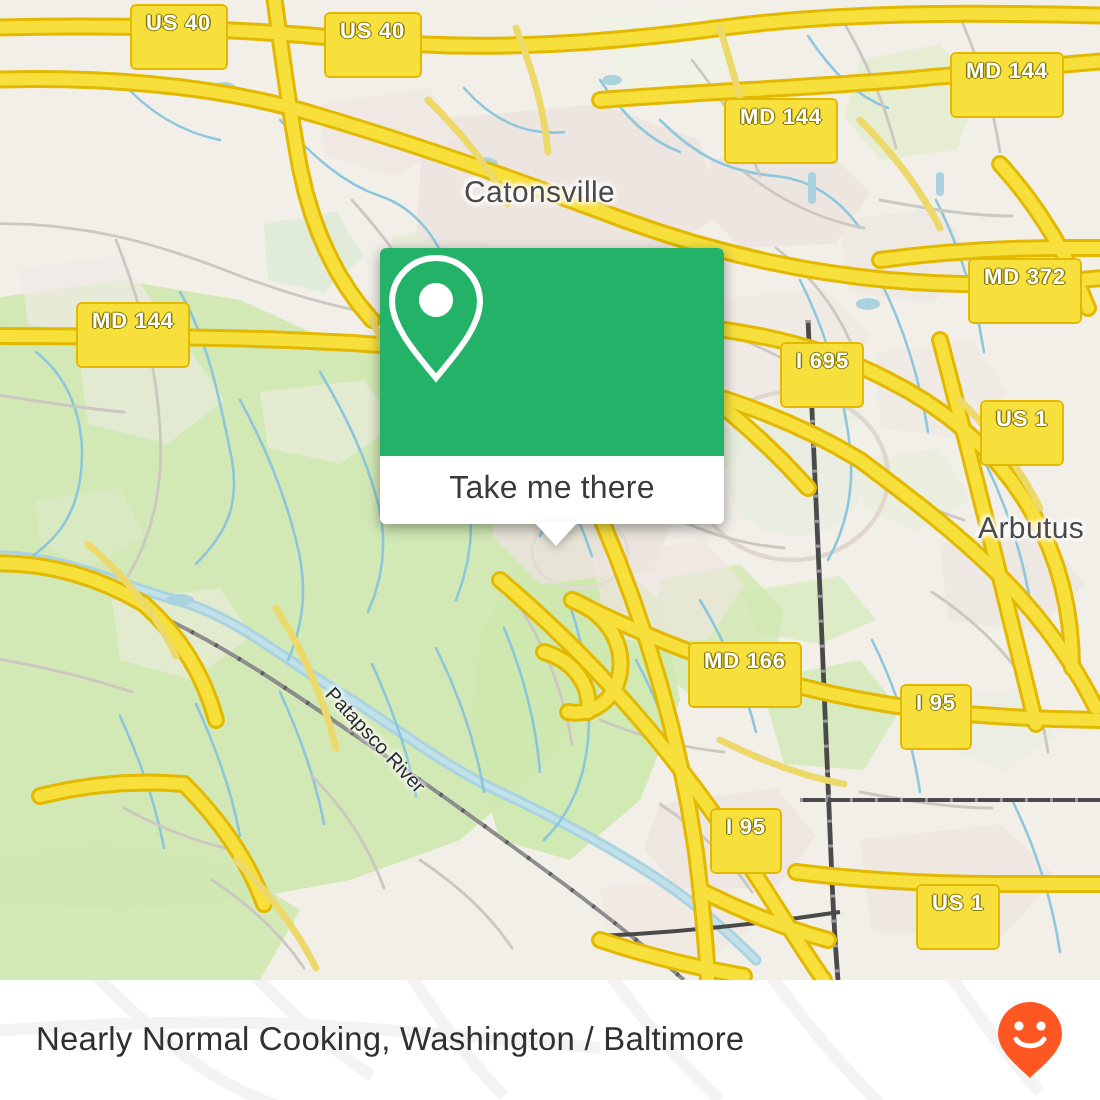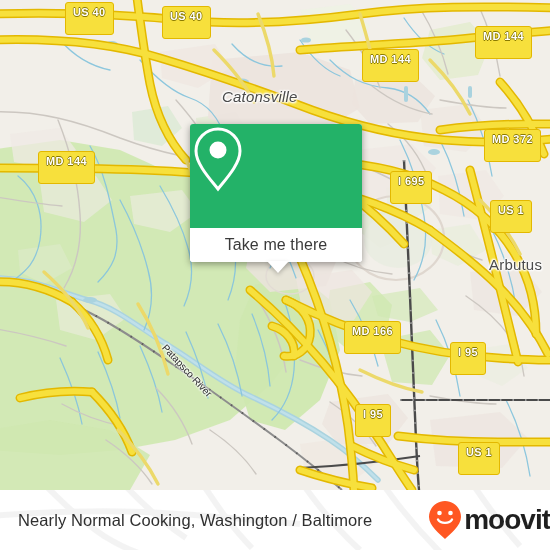--- a/index.html
+++ b/index.html
@@ -102,21 +102,21 @@
     font-size: 12.5px;
     white-space: nowrap;
   }
 
   
   .footer {
     position: absolute;
     left: 0; top: 490px; width: 550px; height: 60px;
     background: #ffffff;
     display: flex; align-items: center; justify-content: space-between;
-    padding: 0 0 0 18px;
+    padding: 0 18px 0 18px;
     overflow: hidden;
   }
   .footer-watermark {
     position: absolute; left: 0; top: 0; width: 550px; height: 60px;
     opacity: .5;
   }
   .footer-title {
     position: relative;
     color: #303030;
     font-size: 16.5px;
@@ -377,21 +377,21 @@
           <path d="M44,272 C62,288 78,306 88,328"></path>
           <path d="M138,304 C152,326 162,350 168,374"></path>
           <path d="M118,430 C134,446 148,464 158,484"></path>
           <path d="M430,60 C446,76 460,94 470,114"></path>
           <path d="M480,200 C496,216 510,234 520,254"></path>
           <path d="M360,370 C380,380 400,388 422,392"></path>
         </g>
       </g>
     </svg>
 
-    <div class="place-label" style="left:222px; top:88px;font-style:italic;">Catonsville</div>
+    <div class="place-label" style="left:232px; top:88px;">Catonsville</div>
     <div class="place-label" style="left:489px; top:256px;">Arbutus</div>
 
     <div class="river-label" style="left:168px; top:342px; transform: rotate(47deg);">Patapsco River</div>
 
     <div class="shield" style="left:65px;  top:2px;">US 40</div>
     <div class="shield" style="left:162px; top:6px;">US 40</div>
     <div class="shield" style="left:362px; top:49px;">MD 144</div>
     <div class="shield" style="left:475px; top:26px;">MD 144</div>
     <div class="shield" style="left:38px;  top:151px;">MD 144</div>
     <div class="shield" style="left:484px; top:129px;">MD 372</div>
@@ -430,16 +430,15 @@
 
     <div class="footer-title">Nearly Normal Cooking, Washington / Baltimore</div>
 
     <div class="brand">
       <svg width="34" height="40" viewBox="0 0 34 40">
         <path d="M17 1 C8.2 1 1 8.2 1 17 C1 26 12 34 17 39 C22 34 33 26 33 17 C33 8.2 25.8 1 17 1 Z" fill="#ff5722"></path>
         <circle cx="11.5" cy="13" r="2.3" fill="#ffffff"></circle>
         <circle cx="22.5" cy="13" r="2.3" fill="#ffffff"></circle>
         <path d="M10 19.5 C12.5 24 21.5 24 24 19.5" fill="none" stroke="#ffffff" stroke-width="2.4" stroke-linecap="round"></path>
       </svg>
-      <span class="brand-word">moovit</span>
     </div>
   </div>
 </div>
 
 </body></html>

